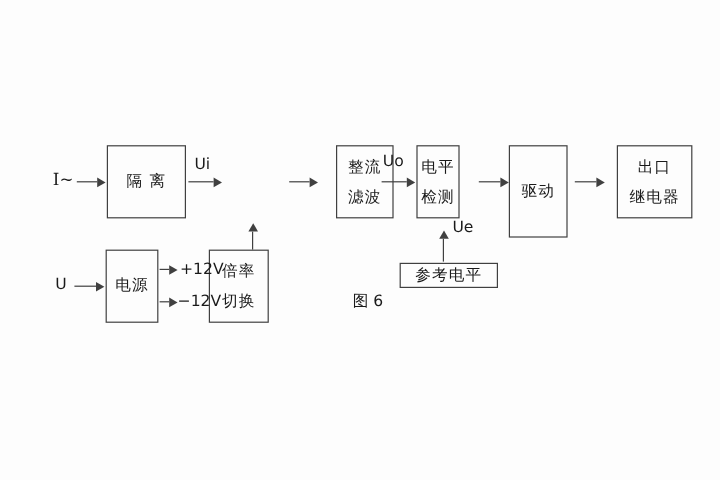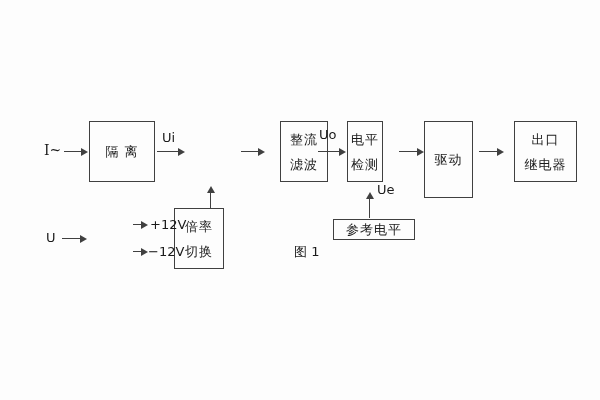--- a/index.html
+++ b/index.html
@@ -92,39 +92,42 @@
 
   <div class="box" style="left:424px; top:121px; width:49px; height:77px">
     <span>驱动</span>
   </div>
 
   <div class="box" style="left:514px; top:121px; width:63px; height:61px">
     <span>出口</span>
     <span>继电器</span>
   </div>
 
+  <div class="box" style="left:88px; top:208px; width:44px; height:61px">
+    <span>电源</span>
+  </div>
 
   <div class="box" style="left:174px; top:208px; width:50px; height:61px">
     <span>倍率</span>
     <span>切换</span>
   </div>
 
   <div class="box" style="left:333px; top:219px; width:82px; height:21px">
     <span>参考电平</span>
   </div>
 
   <span class="lbl serif" style="left:44px; top:143px">I~</span>
   <span class="lbl" style="left:46px; top:231px">U</span>
   <span class="lbl" style="left:162px; top:131px">Ui</span>
   <span class="lbl" style="left:319px; top:128px">Uo</span>
   <span class="lbl" style="left:377px; top:183px">Ue</span>
   <span class="lbl" style="left:150px; top:218px">+12V</span>
   <span class="lbl" style="left:148px; top:245px">−12V</span>
 
-  <span class="lbl caption" style="left:294px; top:245px">图 1</span>
+  <span class="lbl caption" style="left:294px; top:245px">图 6</span>
 
   <div class="arr-r" style="left:64px;  top:151px; width:17px"></div>
   <div class="arr-r" style="left:157px; top:151px; width:21px"></div>
   <div class="arr-r" style="left:241px; top:151px; width:17px"></div>
   <div class="arr-r" style="left:318px; top:151px; width:21px"></div>
   <div class="arr-r" style="left:399px; top:151px; width:18px"></div>
   <div class="arr-r" style="left:479px; top:151px; width:18px"></div>
 
   <div class="arr-r" style="left:62px;  top:238px; width:18px"></div>
   <div class="arr-r" style="left:133px; top:224px; width:8px"></div>

